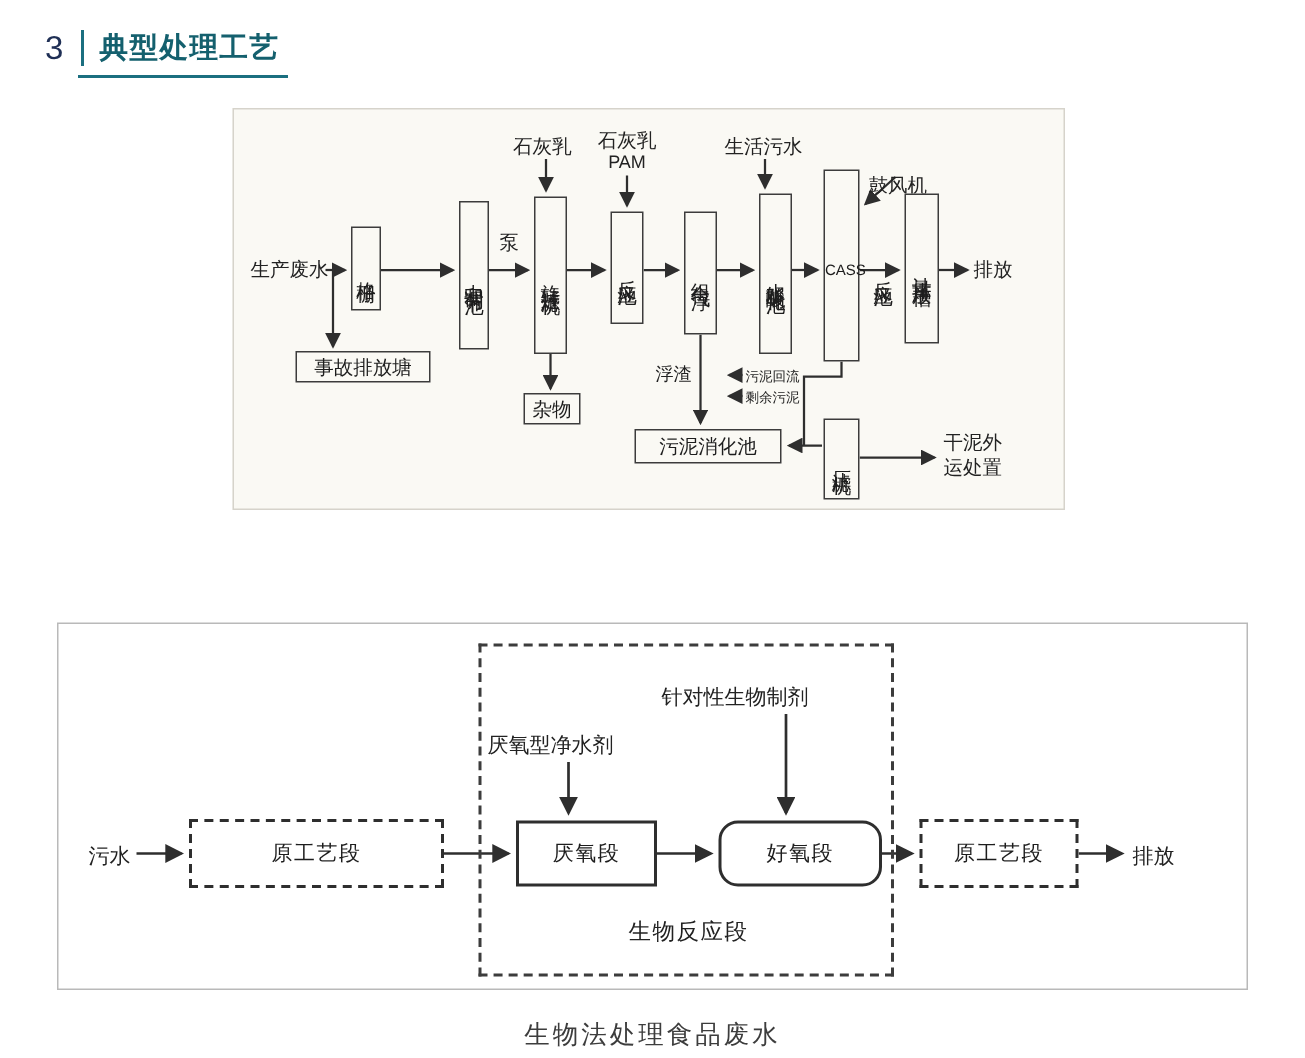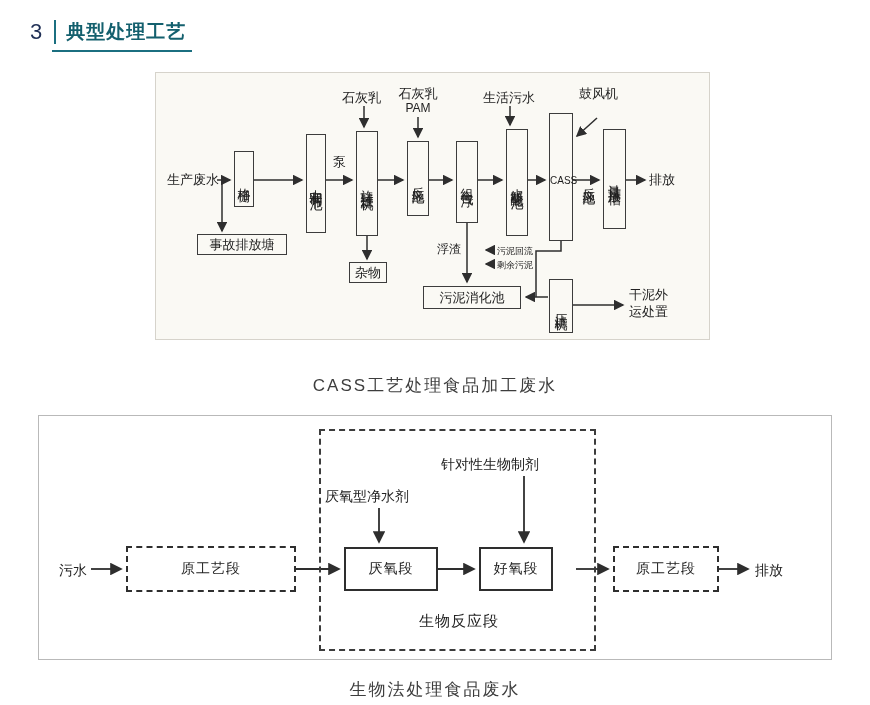--- a/index.html
+++ b/index.html
@@ -140,21 +140,21 @@
 
     <div class="vbox" style="left:350px; top:56px; width:22px; height:107px;">
       <span class="vtext">水解酸化池</span>
     </div>
 
     <div class="vbox cass" style="left:393px; top:40px; width:24px; height:128px;">
       <span class="cass-top">CASS</span>
       <span class="vtext">反应池</span>
     </div>
 
-    <span class="lbl" style="left:423px; top:14px;">鼓风机</span>
+    <span class="lbl" style="left:423px; top:44px;">鼓风机</span>
 
     <div class="vbox" style="left:447px; top:56px; width:23px; height:100px;">
       <span class="vtext">计量排放槽</span>
     </div>
 
     <span class="lbl" style="left:493px; top:100px;">排放</span>
 
     <span class="lbl-sm" style="left:341px; top:172px;">污泥回流</span>
     <span class="lbl-sm" style="left:341px; top:186px;">剩余污泥</span>
 
@@ -162,21 +162,20 @@
       <span>污泥消化池</span>
     </div>
 
     <div class="vbox" style="left:393px; top:206px; width:24px; height:54px;">
       <span class="vtext">压滤机</span>
     </div>
 
     <div class="wrapblock" style="left:473px; top:214px; width:44px;">干泥外运处置</div>
   </div>
 
-  <div class="caption cap1">CASS工艺处理食品加工废水</div>
 
   <div class="d2">
 
     <svg width="794" height="245" viewBox="0 0 794 245">
       <defs>
         <marker id="arr2" markerWidth="7" markerHeight="7" refX="6" refY="3.5" orient="auto">
           <path d="M0,0 L7,3.5 L0,7 z" fill="#2e2e2e"></path>
         </marker>
       </defs>
       <g stroke="#2e2e2e" stroke-width="1.8" fill="none">
@@ -195,21 +194,21 @@
     <span class="lbl2" style="left:20px; top:146px;">污水</span>
 
     <div class="box2 dashed" style="left:87px; top:130px; width:170px; height:46px;">
       <span>原工艺段</span>
     </div>
 
     <div class="box2" style="left:305px; top:131px; width:94px; height:44px;">
       <span>厌氧段</span>
     </div>
 
-    <div class="box2" style="left:440px; top:131px; width:74px; height:44px;">
+    <div class="box2" style="left:440px; top:131px; width:109px; height:44px;border-radius:13px;">
       <span>好氧段</span>
     </div>
 
     <div class="box2 dashed" style="left:574px; top:130px; width:106px; height:46px;">
       <span>原工艺段</span>
     </div>
 
     <span class="lbl2" style="left:716px; top:146px;">排放</span>
 
     <span class="lbl2" style="left:284px; top:72px; background:#fff; padding:0 2px;">厌氧型净水剂</span>

